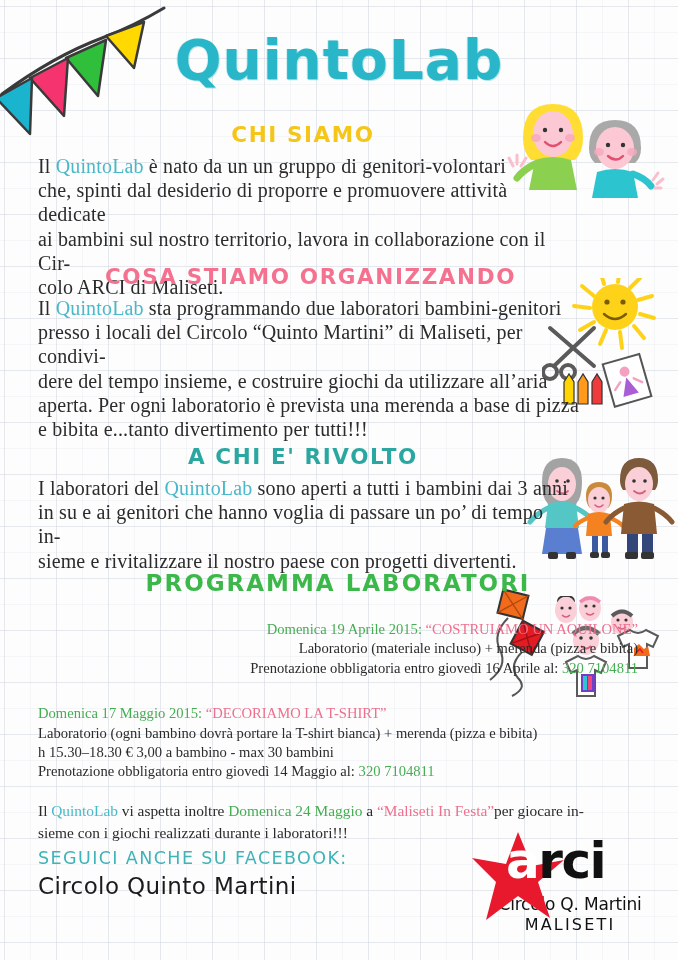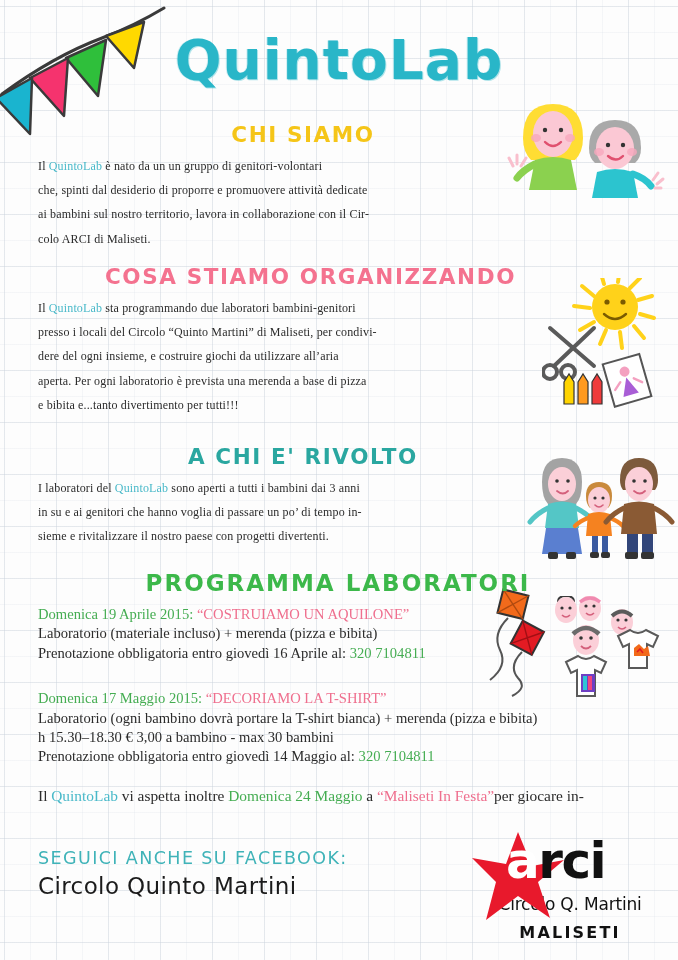--- a/index.html
+++ b/index.html
@@ -51,21 +51,21 @@
     letter-spacing: 1.6px;
     margin: 0 0 7px 0;
   }
   .h-chi      { color: #f5c518; }
   .h-cosa     { color: #f4728f; }
   .h-rivolto  { color: #2aa7a0; }
   .h-programma{ color: #3cb84a; }
 
   .body-text {
     font-family: "Liberation Serif", serif;
-    font-size: 12px;
+    font-size: 20px;
     line-height: 24.2px;
     color: #2b2b2b;
     letter-spacing: 0.15px;
   }
   .body-text .brand { color: #49b9c9; }
 
   .section { position: absolute; }
 
   
   .prog-line {
@@ -122,24 +122,24 @@
   .arci-word .a-white { color: #ffffff; }
   .arci-sub1 {
     font-family: "DejaVu Sans", sans-serif;
     font-size: 17px;
     color: #111;
     letter-spacing: -0.2px;
   }
   .arci-sub2 {
     font-family: "DejaVu Sans", sans-serif;
     font-size: 16px;
-    font-weight: bold;
+    font-weight: normal;
     color: #111;
     letter-spacing: 2.2px;
-    margin-top: 9px;
+    margin-top: 1px;
   }
 
   .deco { position: absolute; }
 </style>
 </head>
 <body>
 
 <div id="poster">
 
   <div class="deco" style="left:-6px; top:-4px; width:180px; height:140px;">
@@ -241,21 +241,21 @@
         <path d="M20 28 l -7 6 M34 28 l 7 6" stroke="#f4a0c0" stroke-width="2.4" stroke-linecap="round"></path>
       </g>
     </svg>
   </div>
 
   <div class="section" style="left:38px; top:264px; width:545px;">
     <div class="heading h-cosa">COSA STIAMO ORGANIZZANDO</div>
     <div class="body-text">
       <div><span>Il </span><span class="brand">QuintoLab</span><span> sta programmando due laboratori bambini-genitori</span></div>
       <div>presso i locali del Circolo “Quinto Martini” di Maliseti, per condivi-</div>
-      <div>dere del ogni insieme, e costruire giochi da utilizzare all’aria</div>
+      <div>dere del tempo insieme, e costruire giochi da utilizzare all’aria</div>
       <div>aperta. Per ogni laboratorio è prevista una merenda a base di pizza</div>
       <div>e bibita e...tanto divertimento per tutti!!!</div>
     </div>
   </div>
 
   <div class="deco" style="left:524px; top:452px; width:152px; height:110px;">
     <svg width="152" height="110" viewBox="0 0 152 110">
 
       <path d="M18 30 q 0 -24 20 -24 q 20 0 20 24 q 0 16 -6 22 l -28 0 q -6 -6 -6 -22 z" fill="#a3a3a3"></path>
       <ellipse cx="38" cy="32" rx="14" ry="17" fill="#fbcfd8"></ellipse>
@@ -355,21 +355,21 @@
         <rect x="43" y="78" width="14" height="18" fill="#6f3fc4"></rect>
         <rect x="45" y="80" width="4" height="14" fill="#2fc4d6"></rect>
         <rect x="50" y="80" width="4" height="14" fill="#f0457f"></rect>
       </g>
     </svg>
   </div>
 
   <div class="section" style="left:38px; top:570px; width:600px;">
     <div class="heading h-programma" style="letter-spacing:2px; font-size:23px;">PROGRAMMA LABORATORI</div>
 
-    <div style="margin-top:9px;">
+    <div style="margin-top:24px;text-align:right;">
       <div class="prog-line">
         <span class="prog-date">Domenica 19 Aprile 2015:</span>
         <span class="prog-name">“COSTRUIAMO UN AQUILONE”</span>
       </div>
       <div class="prog-line">Laboratorio (materiale incluso) + merenda (pizza e bibita)</div>
       <div class="prog-line">
         <span>Prenotazione obbligatoria entro giovedì 16 Aprile al:</span>
         <span class="prog-phone">320 7104811</span>
       </div>
     </div>
@@ -384,20 +384,21 @@
       <div class="prog-line">
         <span>Prenotazione obbligatoria entro giovedì 14 Maggio al:</span>
         <span class="prog-phone">320 7104811</span>
       </div>
     </div>
 
     <div class="closing" style="margin-top:18px;">
       <div>
         <span>Il </span><span class="brand">QuintoLab</span><span> vi aspetta inoltre </span><span class="date">Domenica 24 Maggio</span><span> a </span><span class="event">“Maliseti In Festa”</span><span>per giocare in-</span>
       </div>
+      <div>sieme con i giochi realizzati durante i laboratori!!!</div>
     </div>
   </div>
 
   <div class="section" style="left:38px; top:848px;">
     <div class="fb-label">SEGUICI ANCHE SU FACEBOOK:</div>
     <div class="fb-name">Circolo Quinto Martini</div>
   </div>
 
   <div class="arci-wrap" style="left:470px; top:832px; width:200px;">
     <div class="arci-mark">

